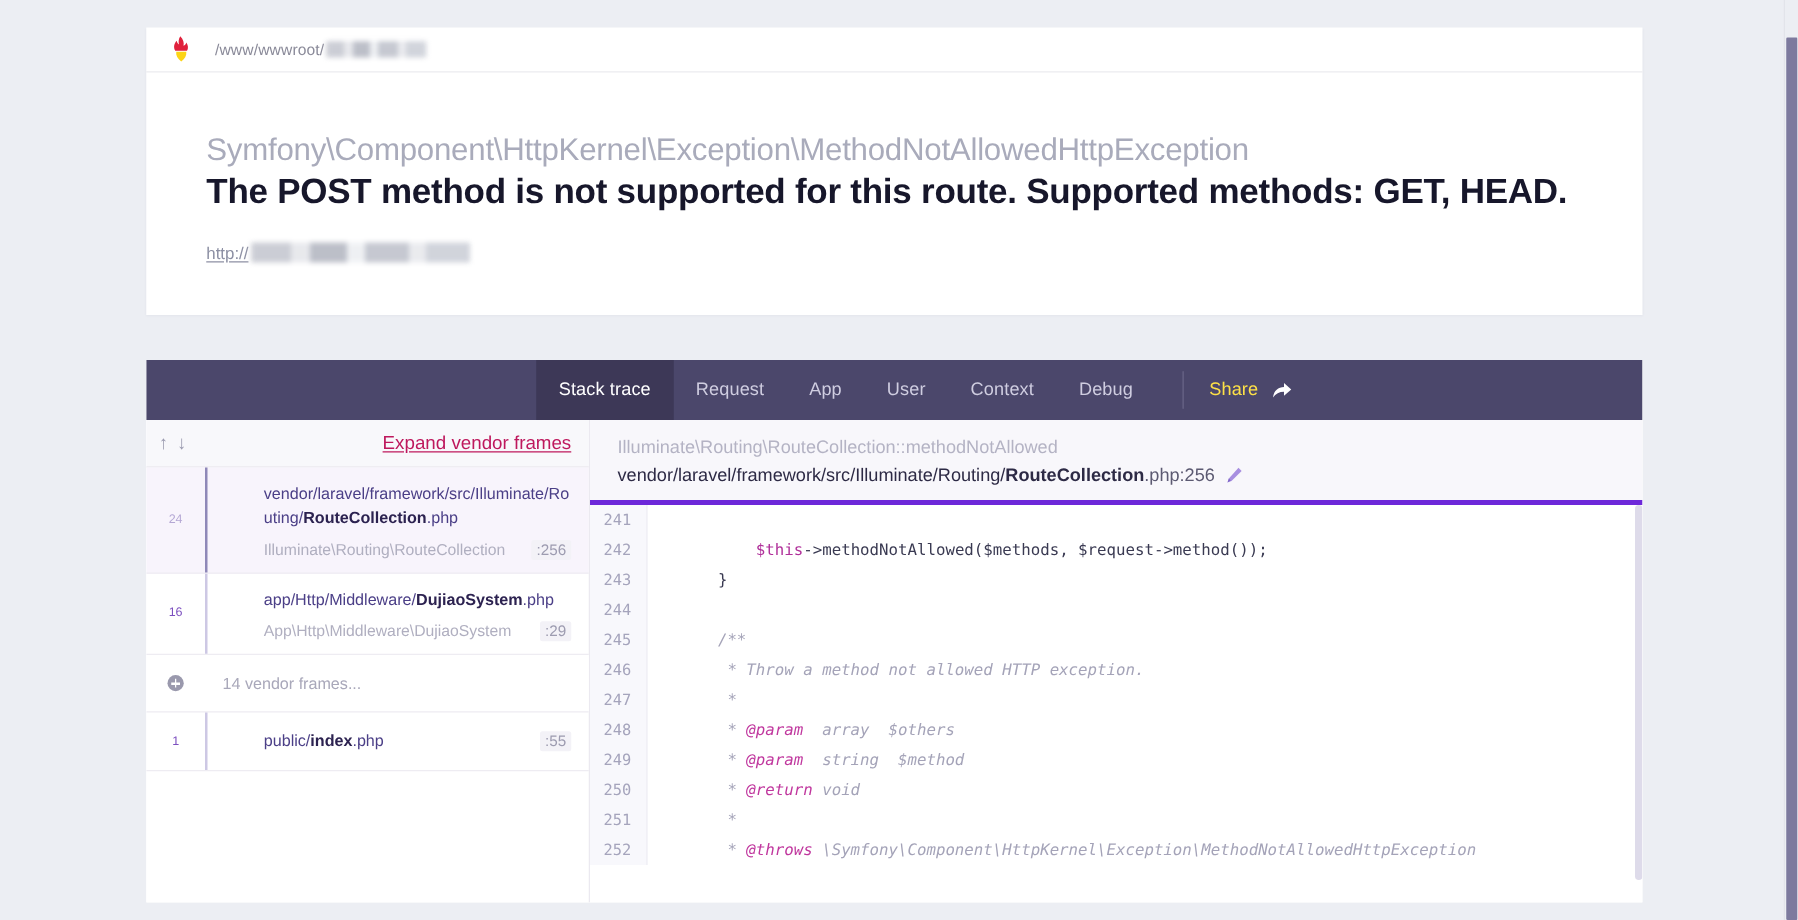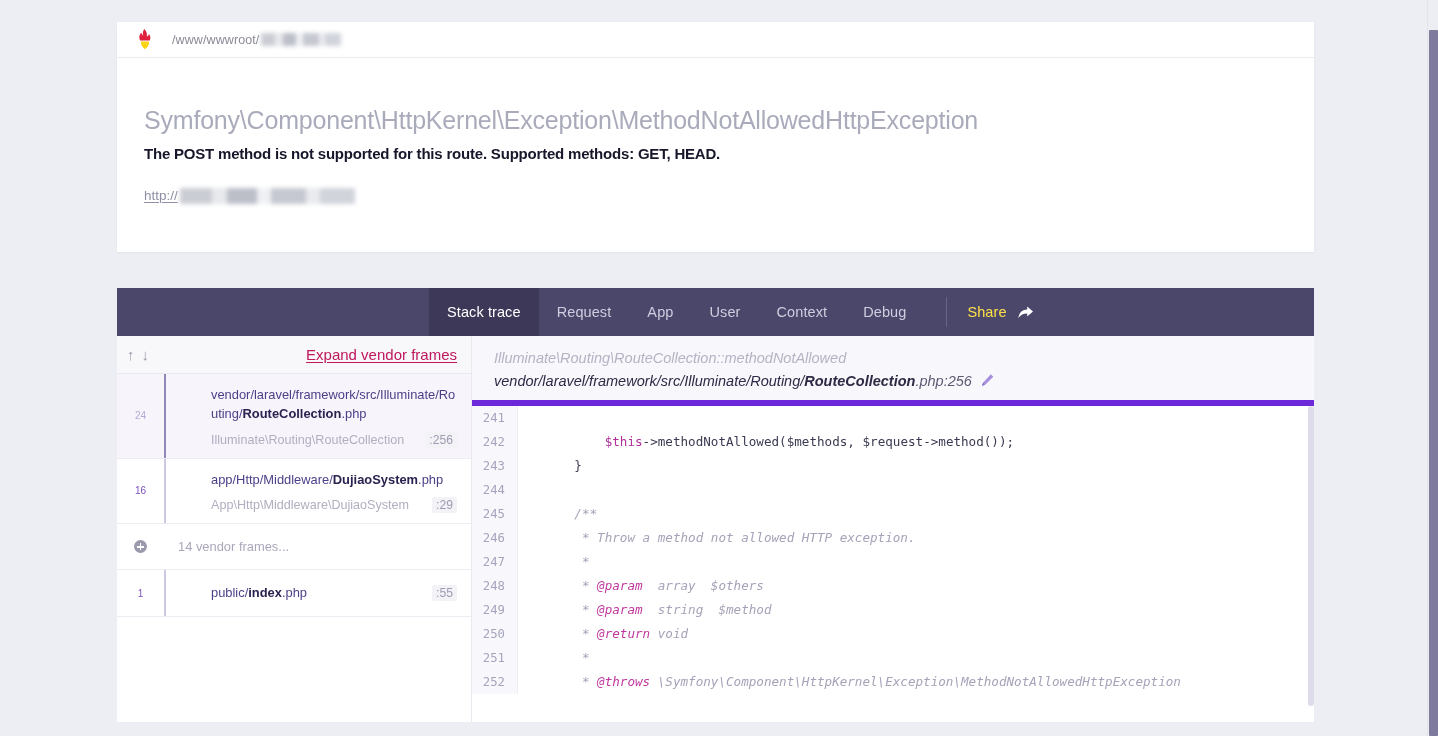--- a/index.html
+++ b/index.html
@@ -34,28 +34,28 @@
   .redact {
     display: inline-block; height: 13px; margin-left: 2px; vertical-align: middle;
     background:
       linear-gradient(90deg,#c9cbd3 0 18%, #e7e8ec 18% 27%, #b9bcc6 27% 44%,
                       #eef0f3 44% 52%, #c3c6cf 52% 72%, #e9eaee 72% 80%, #cfd2da 80% 100%);
     filter: blur(2.1px); opacity: .95; border-radius: 1px;
   }
   .redact.w1 { width: 80px; }
   .redact.w2 { width: 175px; height: 16px; }
 
-  .exc-body { padding: 47px 0 0 27px; }
+  .exc-body { padding: 47px 0 0 48px; }
   .exc-class {
     font-size: 25px; color: #a9abbb; font-weight: 400;
     letter-spacing: -.2px; line-height: 1.2; white-space: nowrap;
   }
   .exc-message {
-    font-size: 15px; color: #17172b; font-weight: 700;
-    margin-top: 10px; letter-spacing: -.2px; line-height: 1.25; white-space: nowrap;
+    font-size: 28px; color: #17172b; font-weight: 700;
+    letter-spacing: -.2px; line-height: 1.25; white-space: nowrap;
   }
   .exc-url {
     margin-top: 24px; font-size: 13.5px; display: flex; align-items: center;
   }
   .exc-url .proto {
     color: #8d90a4; text-decoration: underline; text-underline-offset: 2px;
   }
 
   
   .main-card { top: 288px; height: 434px; overflow: hidden; }
@@ -126,21 +126,21 @@
     content: ""; position: absolute; background: #ffffff;
   }
   .frame.vendor .plus::before { left: 3px; top: 6px; width: 7px; height: 1.5px; }
   .frame.vendor .plus::after { left: 5.75px; top: 3.2px; width: 1.5px; height: 7px; }
   .frame.vendor .vendor-label {
     padding-left: 12px; font-size: 12.9px; color: #a9a8ba;
   }
 
   
   .code-panel { flex: 1; min-width: 0; background: #ffffff; position: relative; }
-  .code-head { background: #f8f7fb; padding: 12px 0 11px 22px; border-bottom: 6px solid #6d28d9; font-style: italic; }
+  .code-head { background: #f8f7fb; padding: 12px 0 11px 22px; border-bottom: 4px solid #6d28d9; }
   .code-head .fn { font-size: 14.5px; color: #b4b3c4; line-height: 1.5; }
   .code-head .file {
     font-size: 14.5px; color: #2d2a45; margin-top: 3px;
     display: flex; align-items: center; gap: 8px;
   }
   .code-head .file b { font-weight: 700; }
   .code-head .file .tail { color: #5c5a72; font-weight: 400; }
   .pencil { width: 15px; height: 15px; display: inline-block; }
 
   .code-scroll { position: relative; height: 306px; overflow: hidden; }

